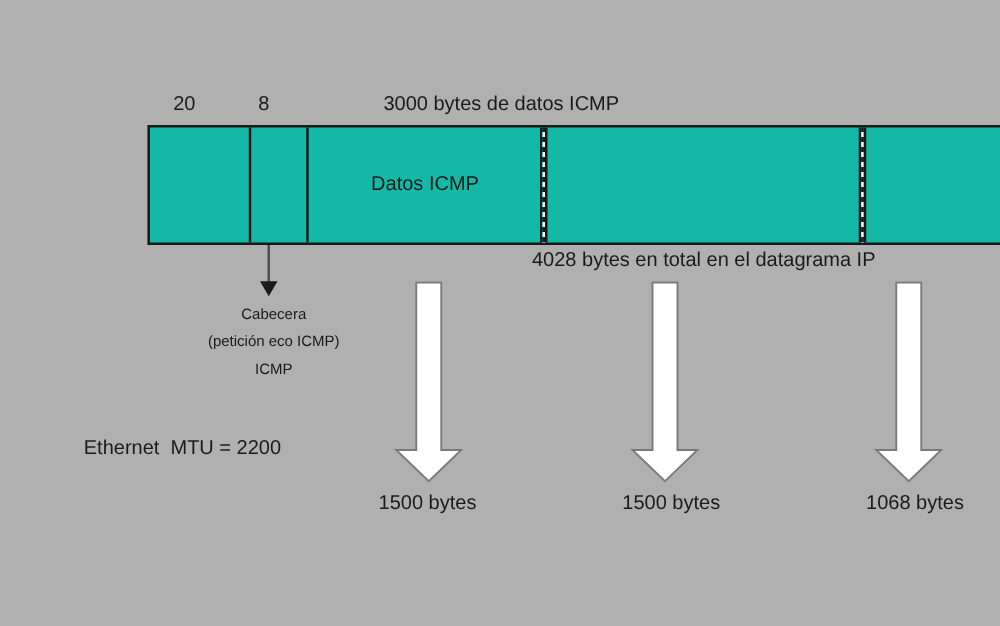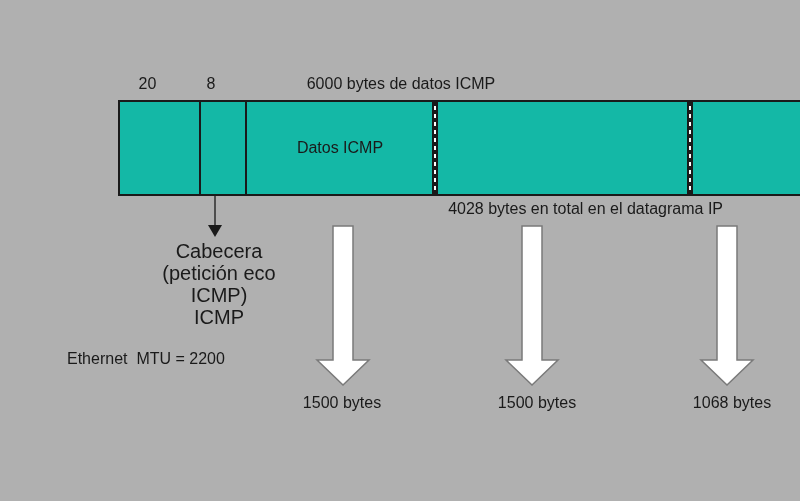--- a/index.html
+++ b/index.html
@@ -69,54 +69,54 @@
   #icmp-pointer-head {
     left: 176px; top: 225px;
     width: 0; height: 0;
     border-left: 7px solid transparent;
     border-right: 7px solid transparent;
     border-top: 12px solid #1a1a1a;
   }
   #icmp-caption {
     left: 102px; top: 240px;
     width: 170px;
-    font-size: 20px; line-height: 22px;
+    font-size: 12px; line-height: 22px;
     text-align: center;
   }
   #mtu-label { white-space: pre; }
 
   .big-arrow { top: 225px; }
   .frag-size-label { width: 130px; top: 393px; }
 </style>
 </head>
 <body>
 
 <div id="stage">
 
   <div class="abs lbl center" style="left:75px; top:74px; width:81px;">20</div>
   <div class="abs lbl center" style="left:156px; top:74px; width:46px;">8</div>
-  <div class="abs lbl center" style="left:219px; top:74px; width:300px;">6000 bytes de datos ICMP</div>
+  <div class="abs lbl center" style="left:219px; top:74px; width:300px;">3000 bytes de datos ICMP</div>
 
   <div class="abs" id="datagram-box">
     <div class="solid-divider" style="left:79px;"></div>
     <div class="solid-divider" style="left:125px;"></div>
     <div class="frag-divider" style="left:312px;">
       <div class="bar-left"></div>
       <div class="dashes"></div>
       <div class="bar-right"></div>
     </div>
     <div class="frag-divider" style="left:567px;">
       <div class="bar-left"></div>
       <div class="dashes"></div>
       <div class="bar-right"></div>
     </div>
     <div class="abs lbl" id="datos-icmp-label">Datos ICMP</div>
   </div>
 
-  <div class="abs lbl" style="left:371px; top:199px; width:320px; text-align:right;">4028 bytes en total en el datagrama IP</div>
+  <div class="abs lbl" style="left:371px; top:199px; width:320px; text-align:center;">4028 bytes en total en el datagrama IP</div>
 
   <div class="abs" id="icmp-pointer-line"></div>
   <div class="abs" id="icmp-pointer-head"></div>
   <div class="abs" id="icmp-caption">
     <div>Cabecera</div>
     <div>(petición eco ICMP)</div>
     <div>ICMP</div>
   </div>
 
   <div class="abs lbl" id="mtu-label" style="left:35px; top:349px;">Ethernet  MTU = 2200</div>

